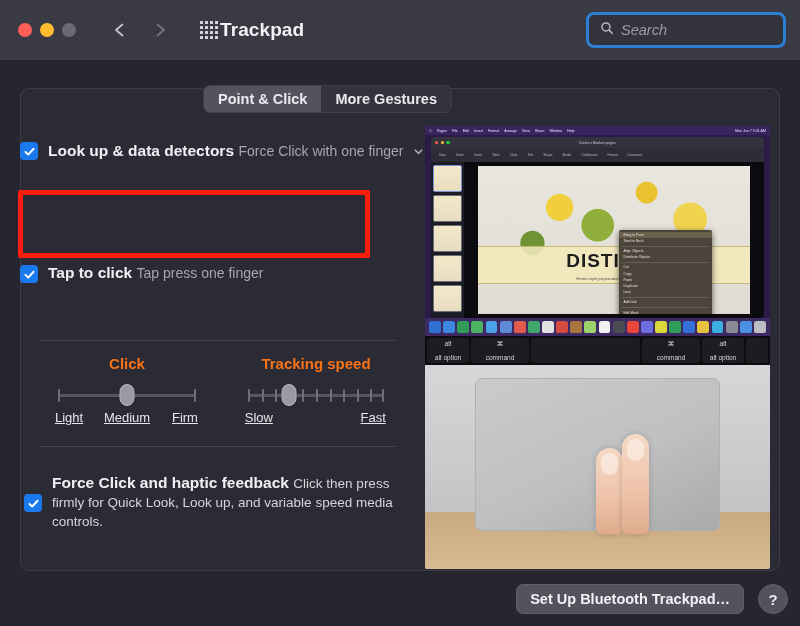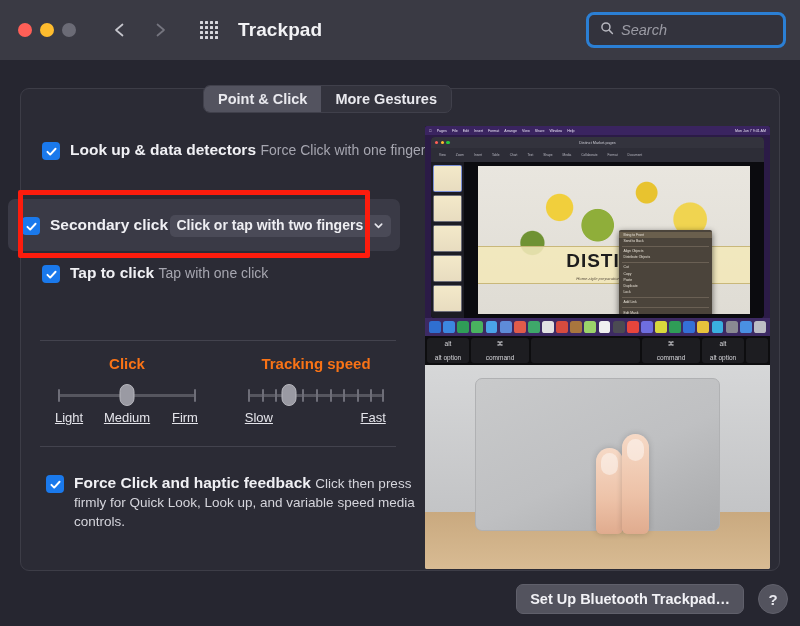--- a/index.html
+++ b/index.html
@@ -35,21 +35,21 @@
 
   .gridicon {
     margin-left: 30px; width: 22px; height: 22px;
     display: grid; grid-template-columns: repeat(4, 3px);
     grid-template-rows: repeat(4, 3px); gap: 2px;
     align-content: center; justify-content: center;
   }
   .gridicon i { background: #d8d8de; border-radius: 0.5px; display: block; width: 3px; height: 3px; }
 
   .win-title {
-    margin-left: 18px;
+    margin-left: 0;
     color: #f2f2f5; font-size: 19px; font-weight: bold;
     letter-spacing: .1px;
   }
 
   .search-wrap {
     position: absolute; right: 14px; top: 12px;
     width: 200px; height: 36px;
     border-radius: 8px;
     border: 3px solid #2b7fd4;
     background: #33333d;
@@ -94,22 +94,21 @@
   .panel {
     position: absolute; left: 20px; top: 88px;
     width: 760px; height: 483px;
     background: #2b2b35;
     border: 1px solid #3d3d47;
     border-radius: 9px;
   }
 
   .row {
     position: absolute;
-    display: flex; align-items: flex-start;
-    padding-left: 22px;
+    display: flex; align-items: center;
   }
   .row.highlight {
     background: #3a3a46;
     border-radius: 7px;
     left: 8px; width: 392px;
     padding-left: 14px;
   }
   .cb {
     width: 18px; height: 18px; border-radius: 4px;
     background: #1a79ec; flex: 0 0 auto;
@@ -404,48 +403,30 @@
         <span>Force Click with one finger</span>
         <span>
           <svg class="chevdown" viewBox="0 0 12 12" fill="none" stroke="#a6a6b0" stroke-width="1.7" stroke-linecap="round" stroke-linejoin="round">
               <polyline points="2.5,4.5 6,8 9.5,4.5"></polyline>
             </svg>
         </span>
       </span>
     </span>
   </div>
 
-  <div class="row highlight" style="top:199px; height:52px; align-items:center;">
-    <span class="cb">
-      <svg viewBox="0 0 16 16" fill="none" stroke="#ffffff" stroke-width="2.4" stroke-linecap="round" stroke-linejoin="round">
-          <polyline points="3,8.4 6.4,11.8 13,4.6"></polyline>
-        </svg>
-    </span>
-    <span class="rowtext">
-      <span class="rowtitle">Secondary click</span>
-      <span class="rowsub strong popup boxed">
-        <span>Click or tap with two fingers</span>
-        <span>
-          <svg class="chevdown" viewBox="0 0 12 12" fill="none" stroke="#e6e6ec" stroke-width="1.8" stroke-linecap="round" stroke-linejoin="round">
-              <polyline points="2.5,4.5 6,8 9.5,4.5"></polyline>
-            </svg>
-        </span>
-      </span>
-    </span>
-  </div>
 
   <div class="row" style="left:20px; top:263px; width:392px;">
     <span class="cb">
       <svg viewBox="0 0 16 16" fill="none" stroke="#ffffff" stroke-width="2.4" stroke-linecap="round" stroke-linejoin="round">
           <polyline points="3,8.4 6.4,11.8 13,4.6"></polyline>
         </svg>
     </span>
     <span class="rowtext">
       <span class="rowtitle">Tap to click</span>
-      <span class="rowsub light">Tap with one click</span>
+      <span class="rowsub light">Tap press one finger</span>
     </span>
   </div>
 
   <div class="sep" style="top:340px;"></div>
 
   <div class="slider-group" style="left:58px; top:355px; width:138px;">
     <div class="slider-label">Click</div>
     <div class="track-wrap">
       <div class="track"></div>
       <div class="tick" style="left:0;"></div>

